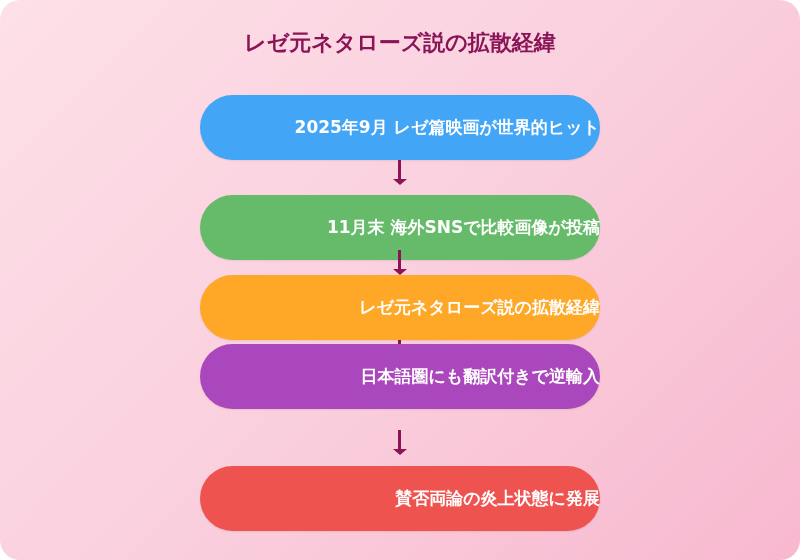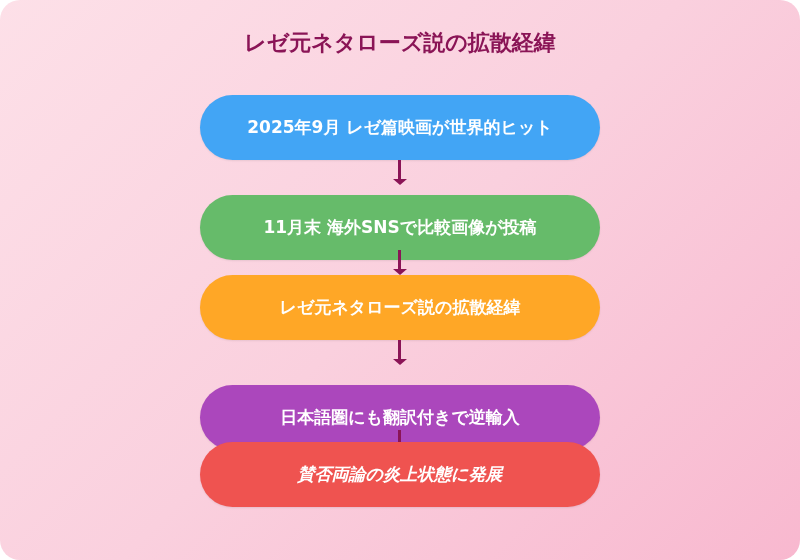--- a/index.html
+++ b/index.html
@@ -17,21 +17,21 @@
       top: 28px; left: 0; width: 800px;
       text-align: center;
       font-size: 22px; font-weight: bold;
       color: #8a1456;
       letter-spacing: 0px;
     }
     .step {
       position: absolute;
       left: 200px; width: 400px; height: 65px;
       border-radius: 33px;
-      display: flex; align-items: center; justify-content: center;
+      display: flex; align-items: center; justify-content: flex-end;
       color: #ffffff;
       font-size: 17px; font-weight: bold;
       box-shadow: 0 1px 2px rgba(0,0,0,0.08);
     }
     .arrow {
       position: absolute;
       left: 393px; width: 14px; height: 25px;
     }
     .arrow .shaft {
       position: absolute;
@@ -69,24 +69,24 @@
   </div>
 
   <div class="step" id="step2" style="top: 275px; background: rgb(255, 167, 38);">
     <span>レゼ元ネタローズ説の拡散経緯</span>
   </div>
   <div class="arrow" style="top:340px;">
     <div class="shaft"></div>
       <div class="head"></div>
   </div>
 
-  <div class="step" id="step3" style="top: 385px; background: rgb(171, 71, 188);">
+  <div class="step" id="step3" style="top: 344px; background: rgb(171, 71, 188);">
     <span>日本語圏にも翻訳付きで逆輸入</span>
   </div>
   <div class="arrow" style="top:430px;">
     <div class="shaft"></div>
       <div class="head"></div>
   </div>
 
-  <div class="step" id="step4" style="top: 442px; background: rgb(239, 83, 80); font-style: italic;">
+  <div class="step" id="step4" style="top: 466px; background: rgb(239, 83, 80);">
     <span>賛否両論の炎上状態に発展</span>
   </div>
 </div>
 
 </body></html>

